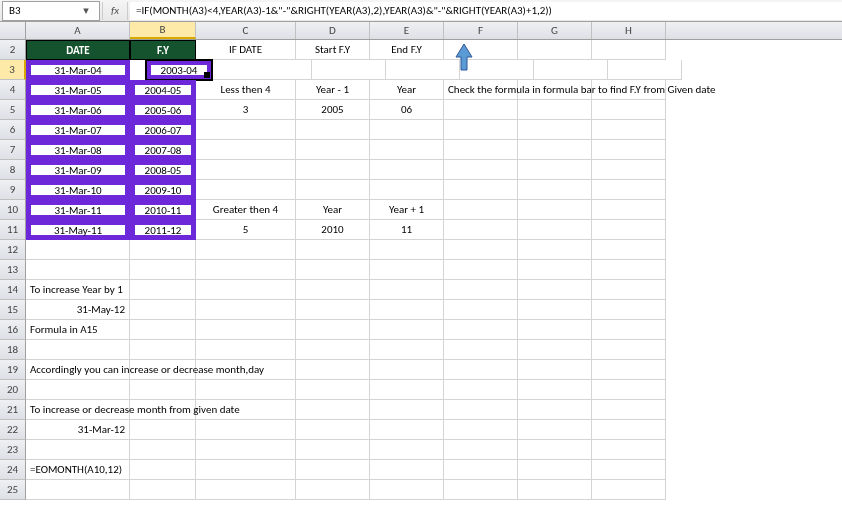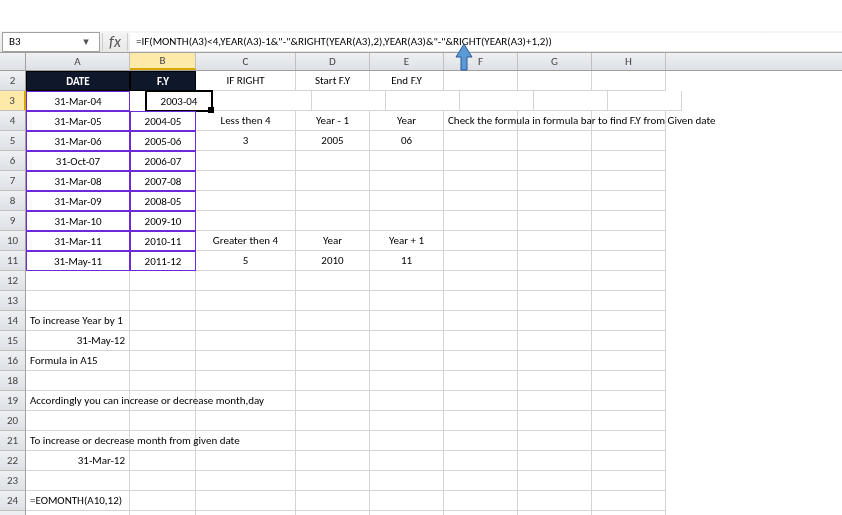--- a/index.html
+++ b/index.html
@@ -11,21 +11,20 @@
       height: 515px;
       overflow: hidden;
       position: relative;
     }
     .formula-bar {
       display: flex;
       align-items: center;
       height: 22px;
       border-bottom: 1px solid #a0a0a0;
       background: linear-gradient(#f5f5f5, #e8e8e8);
-      margin-top: 31px;
     }
     .name-box {
       width: 98px;
       height: 20px;
       border: 1px solid #a0a0a0;
       background: #fff;
       padding: 2px 6px;
       font-size: 11px;
       display: flex;
       align-items: center;
@@ -37,21 +36,21 @@
       height: 14px;
       display: flex;
       align-items: center;
       justify-content: center;
       color: #555;
     }
     .fx-label {
       width: 26px;
       text-align: center;
       font-style: italic;
-      font-size: 16px;
+      font-size: 11px;
       color: #555;
       padding: 0 4px;
       border-left: 1px solid #ccc;
       border-right: 1px solid #ccc;
       margin: 0 2px;
       height: 18px;
       display: flex;
       align-items: center;
       justify-content: center;
     }
@@ -121,28 +120,28 @@
       padding: 2px 4px;
       font-size: 11px;
       display: flex;
       align-items: center;
       overflow: visible;
       white-space: nowrap;
     }
     .cell.center { justify-content: center; }
     .cell.right { justify-content: flex-end; }
     .header-cell {
-      background: #0f172a;
+      background: #14532d;
       color: #fff;
       font-weight: bold;
       justify-content: center;
       border: 1px solid #000;
     }
     .bordered {
-      border: 1px solid #6d28d9;
+      border: 5px solid #6d28d9;
     }
     .active-cell {
       outline: 2px solid #000;
       outline-offset: -1px;
       position: relative;
       margin-left: 16px;
     }
     .active-cell::after {
       content: "";
       position: absolute;
@@ -193,21 +192,21 @@
 <svg class="arrow-indicator" viewBox="0 0 20 30">
   <path d="M10 2 L18 15 L13 15 L13 28 L7 28 L7 15 L2 15 Z" fill="#5b9bd5" stroke="#2f5597" stroke-width="1"></path>
 </svg>
 
 <div class="grid">
 
   <div class="row">
     <div class="row-header">2</div>
     <div class="cell col-A header-cell">DATE</div>
     <div class="cell col-B header-cell">F.Y</div>
-    <div class="cell col-C center">IF RIGHT</div>
+    <div class="cell col-C center">IF DATE</div>
     <div class="cell col-D center">Start F.Y</div>
     <div class="cell col-E center">End F.Y</div>
     <div class="cell col-F"></div>
     <div class="cell col-G"></div>
     <div class="cell col-H"></div>
   </div>
 
   <div class="row">
     <div class="row-header selected">3</div>
     <div class="cell col-A bordered center">31-Mar-04</div>
@@ -241,21 +240,21 @@
     <div class="cell col-C center">3</div>
     <div class="cell col-D center">2005</div>
     <div class="cell col-E center">06</div>
     <div class="cell col-F"></div>
     <div class="cell col-G"></div>
     <div class="cell col-H"></div>
   </div>
 
   <div class="row">
     <div class="row-header">6</div>
-    <div class="cell col-A bordered center">31-Oct-07</div>
+    <div class="cell col-A bordered center">31-Mar-07</div>
     <div class="cell col-B bordered center">2006-07</div>
     <div class="cell col-C"></div>
     <div class="cell col-D"></div>
     <div class="cell col-E"></div>
     <div class="cell col-F"></div>
     <div class="cell col-G"></div>
     <div class="cell col-H"></div>
   </div>
 
   <div class="row">

